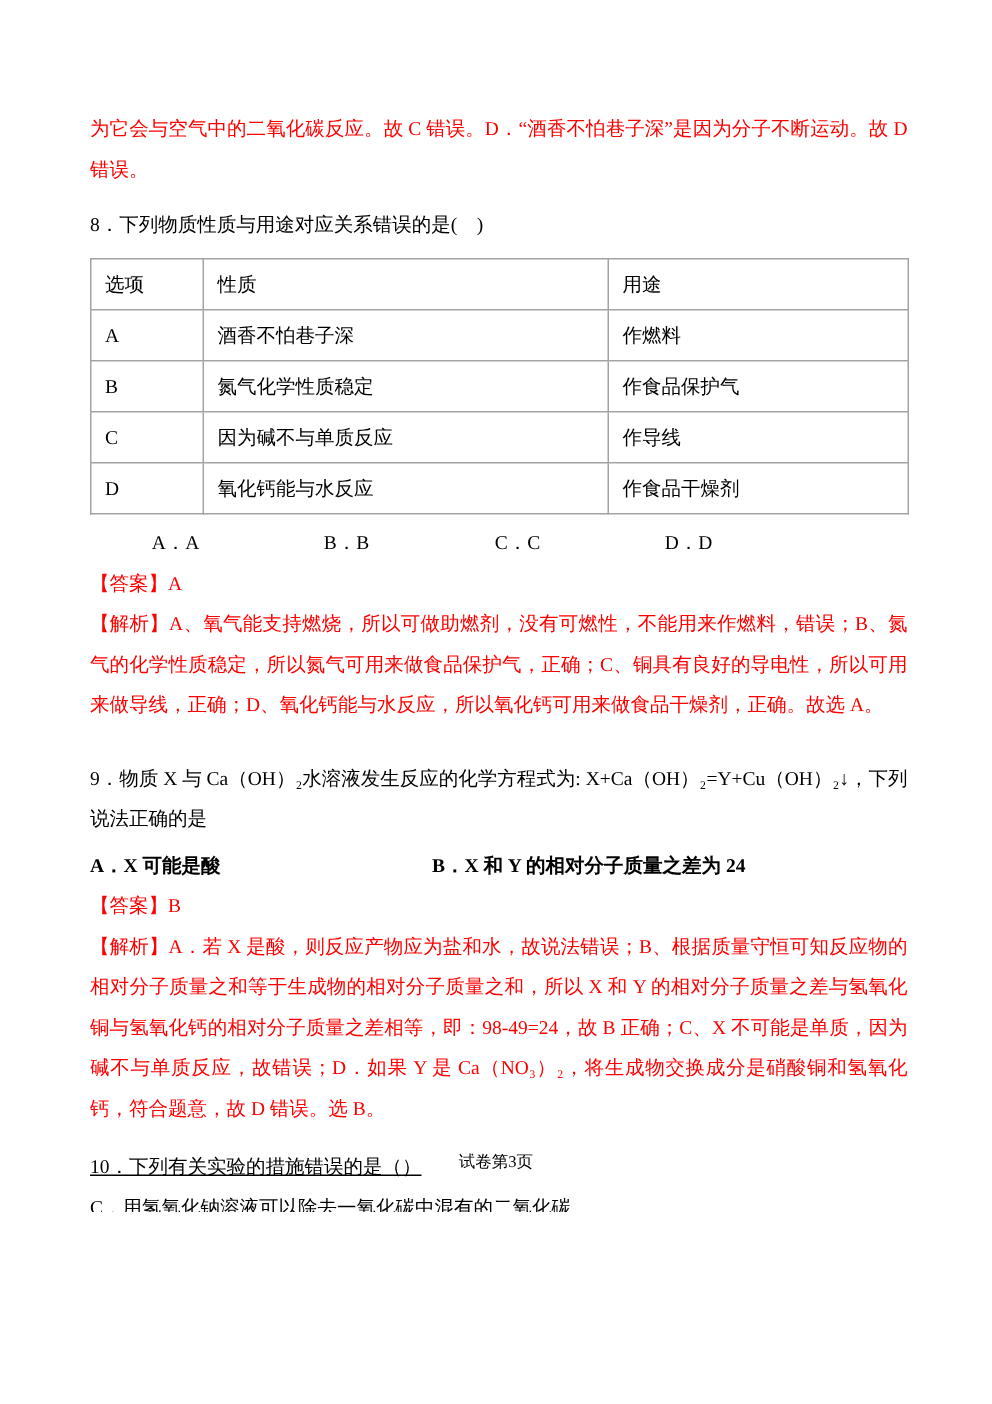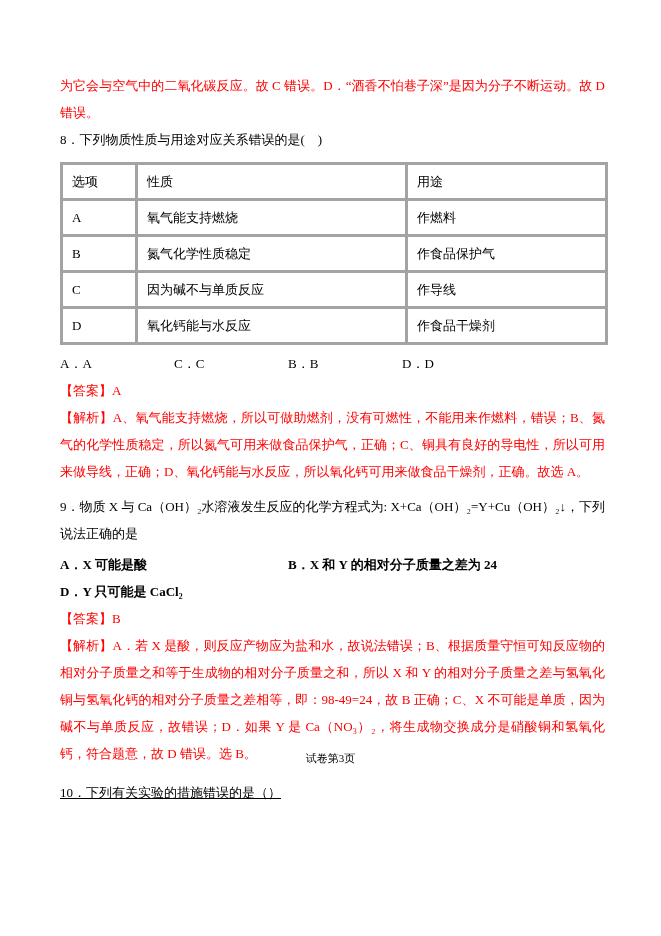--- a/index.html
+++ b/index.html
@@ -18,32 +18,32 @@
       box-sizing: border-box;
       overflow: hidden;
     }
     p {
       margin: 0;
       font-size: 13px;
       line-height: 27px;
       text-align: justify;
     }
     .red { color: #fe0000; }
-    .mt6  { margin-top: 8px; }
-    .mt10 { }
+    .mt6  { margin-top: 22px; }
+    .mt10 { margin-top: 10px; }
     .mt12 { margin-top: 12px; text-decoration: underline; }
 
     table.props {
       border-collapse: collapse;
       width: 545px;
       margin: 9px 0 5px 0;
       table-layout: fixed;
     }
     table.props th, table.props td {
-      border: 3px solid #a3a3a3;
+      border: 1px solid #a3a3a3;
       font-size: 13px;
       font-weight: normal;
       text-align: left;
       vertical-align: middle;
       padding: 5px 9px;
       height: 23px;
       margin-left: 13px;
     }
     .col-option { width: 75px; }
     .col-property { width: 270px; }
@@ -51,32 +51,33 @@
 
     .choice-row {
       display: flex;
       margin-top: 5px;
     }
     .choice-row span {
       display: inline-block;
       width: 114px;
       font-size: 13px;
       line-height: 27px;
+      text-align: center;
     }
     .choice-grid {
       display: grid;
       grid-template-columns: 228px 1fr;
       margin-top: 4px;
       font-weight: bold;
     }
     .footer {
       position: absolute;
       left: 0;
       right: 0;
-      bottom: 42px;
+      bottom: 26px;
       text-align: center;
       font-size: 11px;
       color: #000000;
     }
   </style>
 </head>
 <body>
 
 <div class="page">
 
@@ -91,21 +92,21 @@
       <col class="col-use">
     </colgroup>
     <tbody>
       <tr>
         <th>选项</th>
         <th>性质</th>
         <th>用途</th>
       </tr>
       <tr>
         <td>A</td>
-        <td>氧气能支持燃烧</td>
+        <td>酒香不怕巷子深</td>
         <td>作燃料</td>
       </tr>
       <tr>
         <td>B</td>
         <td>氮气化学性质稳定</td>
         <td>作食品保护气</td>
       </tr>
       <tr>
         <td>C</td>
         <td>因为碱不与单质反应</td>
@@ -114,34 +115,33 @@
       <tr>
         <td>D</td>
         <td>氧化钙能与水反应</td>
         <td>作食品干燥剂</td>
       </tr>
     </tbody>
   </table>
 
   <div class="choice-row">
     <span>A．A</span>
+    <span>B．B</span>
     <span>C．C</span>
-    <span>B．B</span>
     <span>D．D</span>
   </div>
 
   <p class="red">【答案】A</p>
   <p class="red">【解析】A、氧气能支持燃烧，所以可做助燃剂，没有可燃性，不能用来作燃料，错误；B、氮气的化学性质稳定，所以氮气可用来做食品保护气，正确；C、铜具有良好的导电性，所以可用来做导线，正确；D、氧化钙能与水反应，所以氧化钙可用来做食品干燥剂，正确。故选 A。</p>
 
   <p class="mt6">9．物质 X 与 Ca（OH）₂水溶液发生反应的化学方程式为: X+Ca（OH）₂=Y+Cu（OH）₂↓，下列说法正确的是</p>
 
   <div class="choice-grid">
     <p>A．X 可能是酸</p>
     <p>B．X 和 Y 的相对分子质量之差为 24</p>
-    <p>D．Y 只可能是 CaCl₂</p>
   </div>
 
   <p class="red">【答案】B</p>
   <p class="red">【解析】A．若 X 是酸，则反应产物应为盐和水，故说法错误；B、根据质量守恒可知反应物的相对分子质量之和等于生成物的相对分子质量之和，所以 X 和 Y 的相对分子质量之差与氢氧化铜与氢氧化钙的相对分子质量之差相等，即：98-49=24，故 B 正确；C、X 不可能是单质，因为碱不与单质反应，故错误；D．如果 Y 是 Ca（NO₃）₂，将生成物交换成分是硝酸铜和氢氧化钙，符合题意，故 D 错误。选 B。</p>
 
   <p class="mt12">10．下列有关实验的措施错误的是（）</p>
   <p>C．用氢氧化钠溶液可以除去一氧化碳中混有的二氧化碳</p>
   <p>D．蒸发结晶时，当蒸发皿中出现较多固体可停止加热</p>
 
   <div class="footer">试卷第3页</div>

